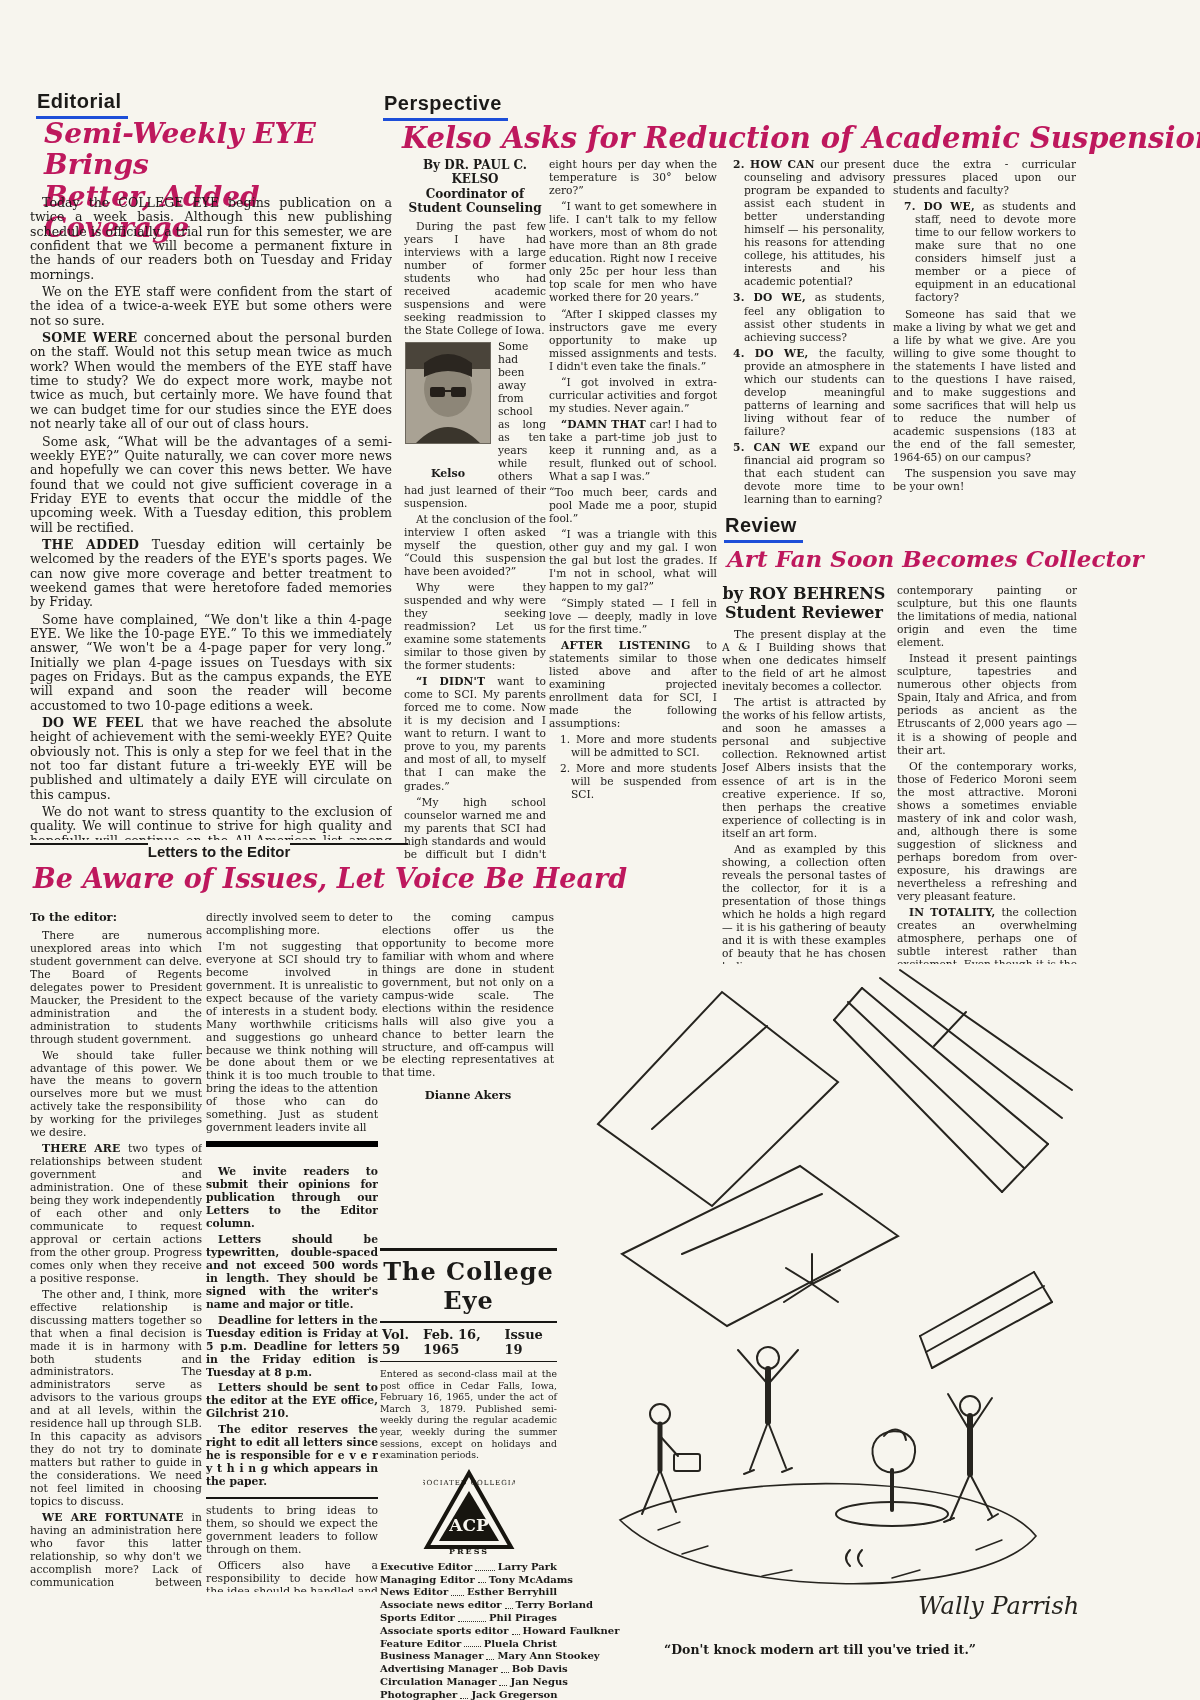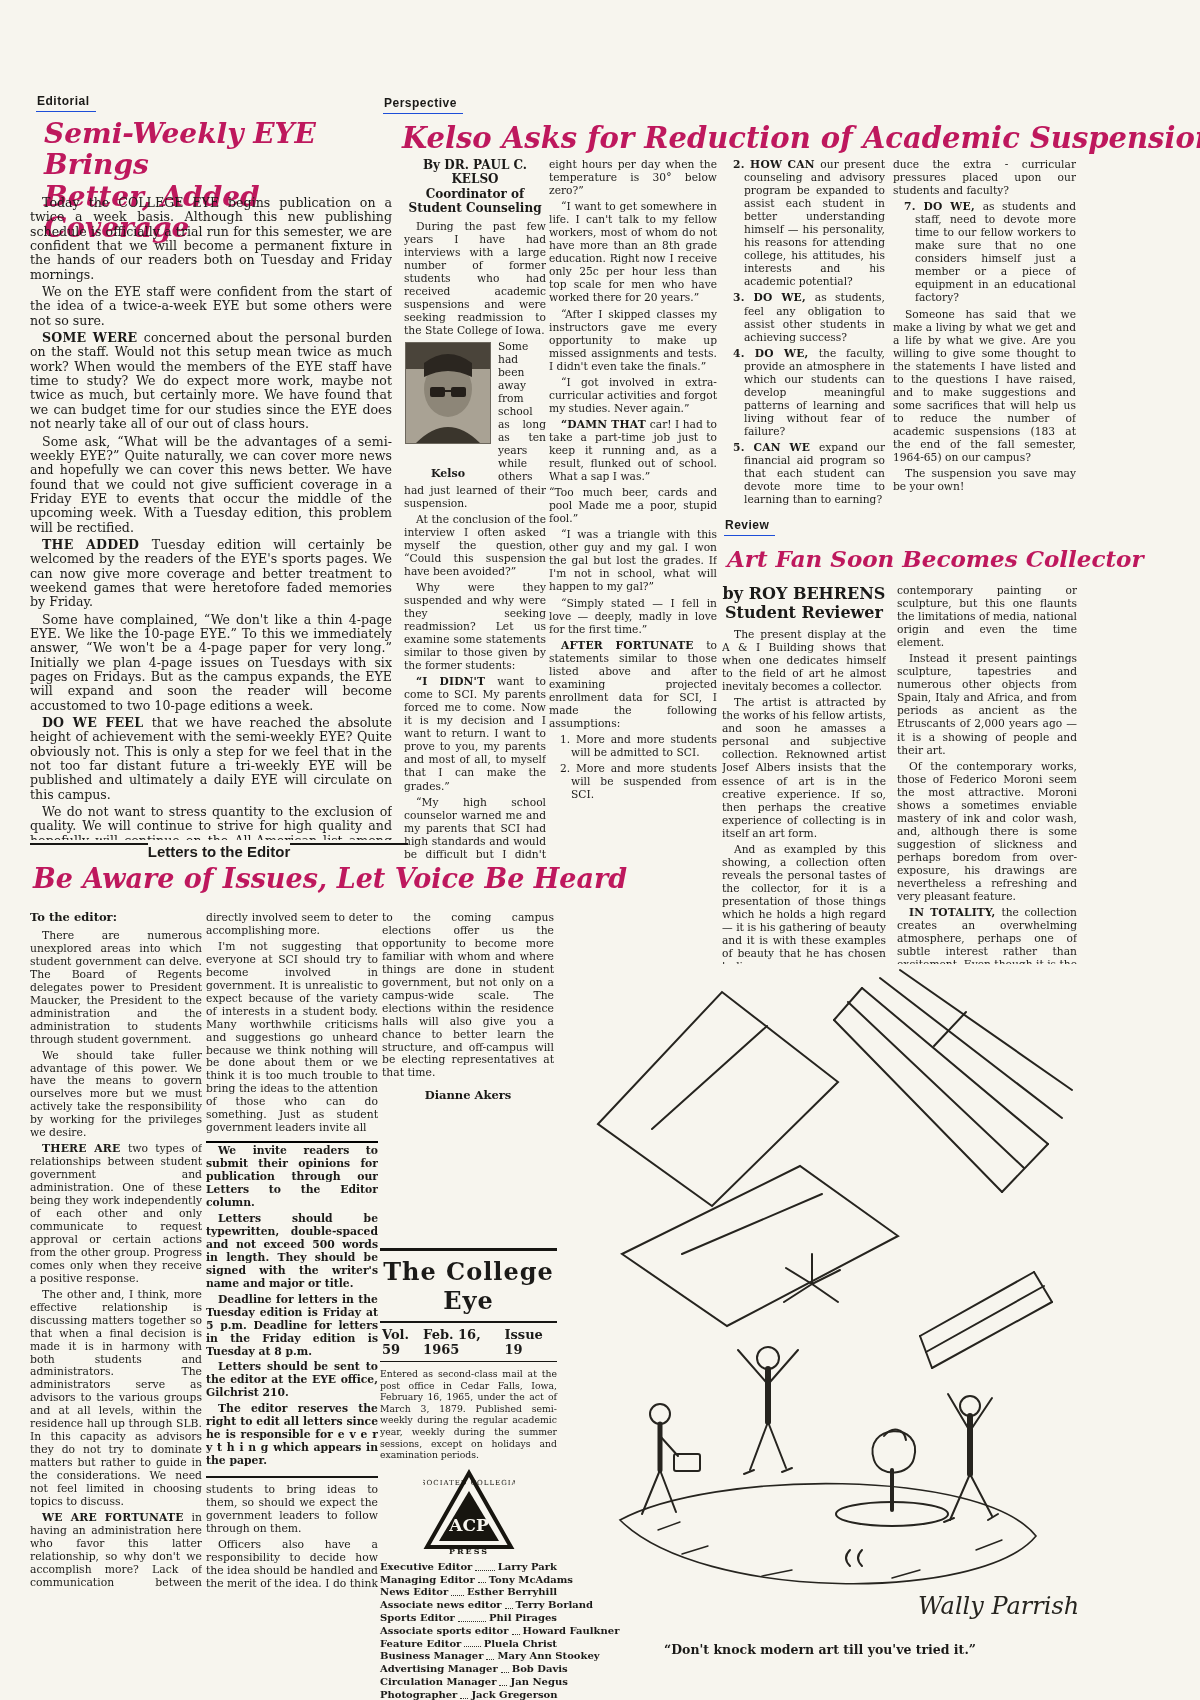--- a/index.html
+++ b/index.html
@@ -1,38 +1,38 @@
 <!DOCTYPE html>
 <html><head>
 <meta charset="utf-8">
 <style>
   html,body{margin:0;padding:0;background:#8a8a86;}
   .page{position:relative;width:1200px;height:1700px;background:#f7f5ee;color:#1b1a18;
         font-family:"DejaVu Serif",serif;overflow:hidden;}
   .abs{position:absolute;}
-  .kicker{font-family:"Liberation Sans",sans-serif;font-weight:bold;font-size:12px;
-          letter-spacing:.5px;border-bottom:1px solid #1d4ed8;padding:0 6px 3px 1px;display:inline-block;}
+  .kicker{font-family:"Liberation Sans",sans-serif;font-weight:bold;font-size:20px;
+          letter-spacing:.5px;border-bottom:3px solid #1d4ed8;padding:0 6px 3px 1px;display:inline-block;}
   .headline{font-weight:bold;font-style:italic;line-height:1.12;color:#be185d;}
   .bodycol{text-align:justify;overflow:hidden;}
   .bodycol p.para{margin:0 0 3px 0;text-indent:12px;}
   .bodycol p.para.noind{text-indent:0;}
   .bodycol p.para.num{margin-left:11px;text-indent:-11px;padding-left:11px;}
   .bodycol p.para b{letter-spacing:.2px;}
   .byline{text-align:center;font-weight:bold;line-height:1.2;}
   .ed-body{font-size:12.6px;line-height:1.14;}
   .k-col{font-size:10.7px;line-height:1.22;}
   .let-col{font-size:10.8px;line-height:1.2;}
   .photo-wrap{float:left;width:88px;margin:2px 6px 2px 0;text-align:center;}
   .photo-frame{width:84px;height:100px;background:#b7b0a2;border:1px solid #6c675d;margin:0 auto;}
   .photo-cap{font-weight:bold;font-size:11px;margin-top:20px;}
   .divider{display:flex;align-items:flex-start;}
   .divider .rule{flex:1;border-top:2.5px solid #171613;}
   .divider .label{font-family:"Liberation Sans",sans-serif;font-weight:bold;font-size:15px;white-space:nowrap;}
   .salutation{font-weight:bold;font-size:11.5px;text-align:right;}
-  .notice{border-top:2px solid #000000;border-bottom:2px solid #171613;padding:2px 0 5px;margin:6px 0;font-weight:bold;}
+  .notice{border-top:6px solid #000000;border-bottom:2px solid #171613;padding:19px 0 5px;margin:6px 0;font-weight:bold;}
   .sig{ text-align:center;font-weight:bold;font-size:11.5px;line-height:1.35;margin-top:8px;}
   .masthead{border-top:3px solid #171613;padding-top:6px;}
   .m-title{font-size:24px;font-weight:bold;text-align:center;letter-spacing:1px;
            font-family:"DejaVu Serif",serif;}
   .m-volline{display:flex;justify-content:space-between;font-weight:bold;font-size:13px;
              border-top:2px solid #171613;border-bottom:1px solid #171613;padding:4px 2px;margin:6px 0 6px;}
   .m-entered{font-size:9.3px;line-height:1.25;text-align:justify;}
   .m-logo{display:block;margin:8px auto 6px;}
   .staff{font-size:10px;font-weight:bold;line-height:1.28;}
   .staff-row{display:flex;align-items:flex-end;}
@@ -107,21 +107,21 @@
 
   <div class="abs bodycol k-col" style="left:549px;top:158px;width:168px;height:704px;">
       <p class="para noind">eight hours per day when the temperature is 30° below zero?”</p>
       <p class="para">“I want to get somewhere in life. I can't talk to my fellow workers, most of whom do not have more than an 8th grade education. Right now I receive only 25c per hour less than top scale for men who have worked there for 20 years.”</p>
       <p class="para">“After I skipped classes my instructors gave me every opportunity to make up missed assignments and tests. I didn't even take the finals.”</p>
       <p class="para">“I got involved in extra-curricular activities and forgot my studies. Never again.”</p>
       <p class="para"><b>“DAMN THAT </b>car! I had to take a part-time job just to keep it running and, as a result, flunked out of school. What a sap I was.”</p>
       <p class="para noind">“Too much beer, cards and pool Made me a poor, stupid fool.”</p>
       <p class="para">“I was a triangle with this other guy and my gal. I won the gal but lost the grades. If I'm not in school, what will happen to my gal?”</p>
       <p class="para">“Simply stated — I fell in love — deeply, madly in love for the first time.”</p>
-      <p class="para"><b>AFTER FORTUNATE </b>to statements similar to those listed above and after examining projected enrollment data for SCI, I made the following assumptions:</p>
+      <p class="para"><b>AFTER LISTENING </b>to statements similar to those listed above and after examining projected enrollment data for SCI, I made the following assumptions:</p>
       <p class="para num">1. More and more students will be admitted to SCI.</p>
       <p class="para num">2. More and more students will be suspended from SCI.</p>
     </div>
 
   <div class="abs bodycol k-col" style="left:722px;top:158px;width:163px;height:352px;">
       <p class="para num"><b>2. HOW CAN </b>our present counseling and advisory program be expanded to assist each student in better understanding himself — his personality, his reasons for attending college, his attitudes, his interests and his academic potential?</p>
       <p class="para num"><b>3. DO WE, </b>as students, feel any obligation to assist other students in achieving success?</p>
       <p class="para num"><b>4. DO WE, </b>the faculty, provide an atmosphere in which our students can develop meaningful patterns of learning and living without fear of failure?</p>
       <p class="para num"><b>5. CAN WE </b>expand our financial aid program so that each student can devote more time to learning than to earning?</p>
       <p class="para num"><b>6. IN WHAT </b>ways can we re-</p>

